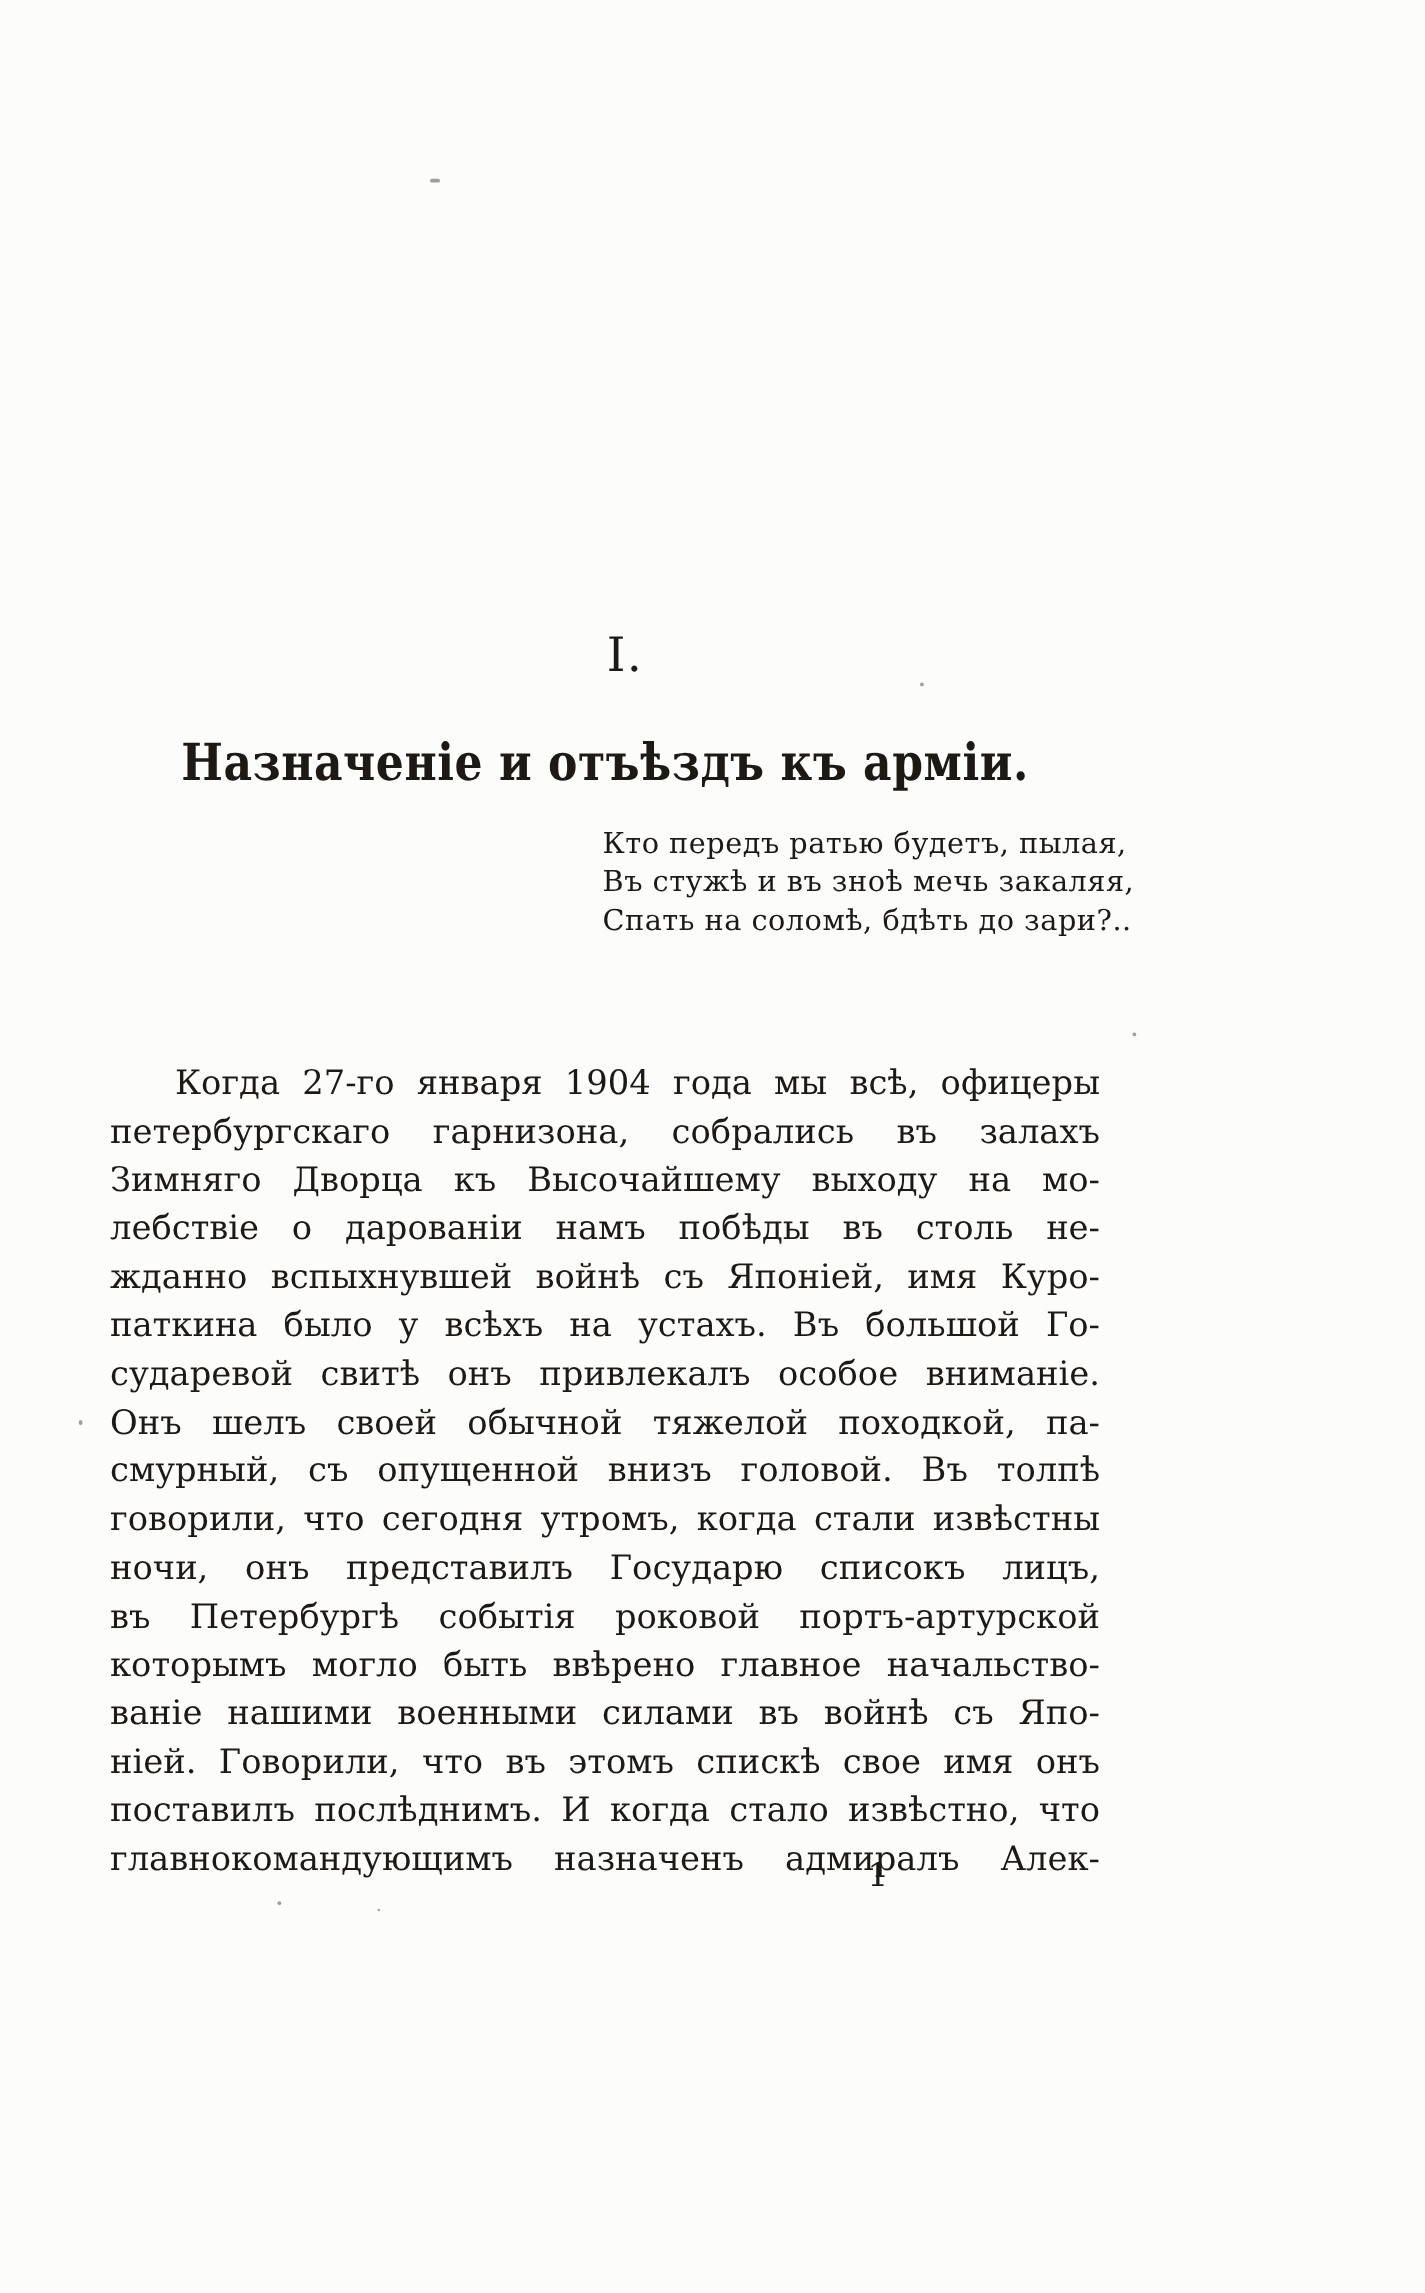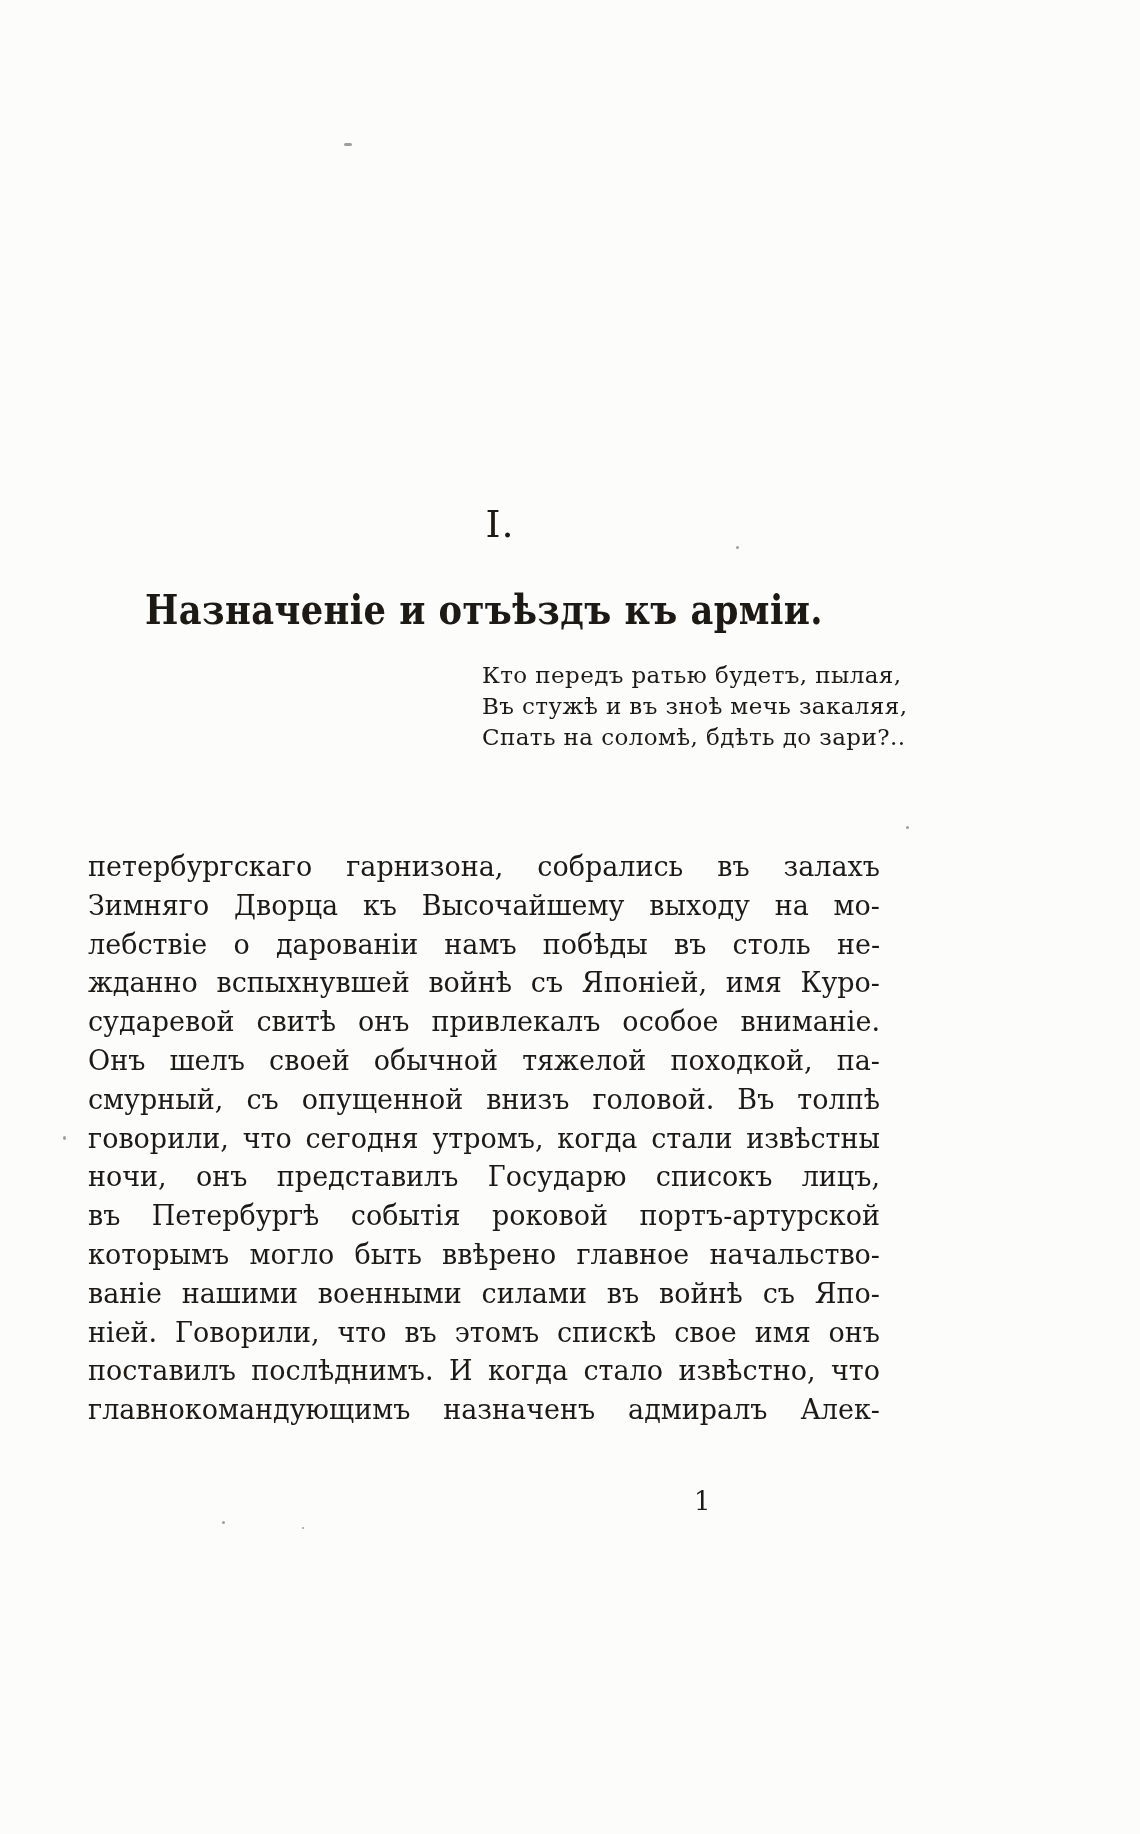--- a/index.html
+++ b/index.html
@@ -100,24 +100,26 @@
 
   <div class="heading">Назначеніе и отъѣздъ къ арміи.</div>
 
   <div class="epigraph">
     <div class="epigraph-line">Кто передъ ратью будетъ, пылая,</div>
     <div class="epigraph-line">Въ стужѣ и въ зноѣ мечь закаляя,</div>
     <div class="epigraph-line">Спать на соломѣ, бдѣть до зари?..</div>
   </div>
 
   <div class="body-block">
+    <div class="body-line first">Когда 27-го января 1904 года мы всѣ, офицеры</div>
     <div class="body-line">петербургскаго гарнизона, собрались въ залахъ</div>
     <div class="body-line">Зимняго Дворца къ Высочайшему выходу на мо-</div>
     <div class="body-line">лебствіе о дарованіи намъ побѣды въ столь не-</div>
     <div class="body-line">жданно вспыхнувшей войнѣ съ Японіей, имя Куро-</div>
+    <div class="body-line">паткина было у всѣхъ на устахъ. Въ большой Го-</div>
     <div class="body-line">сударевой свитѣ онъ привлекалъ особое вниманіе.</div>
     <div class="body-line">Онъ шелъ своей обычной тяжелой походкой, па-</div>
     <div class="body-line">смурный, съ опущенной внизъ головой. Въ толпѣ</div>
     <div class="body-line">говорили, что сегодня утромъ, когда стали извѣстны</div>
     <div class="body-line">ночи, онъ представилъ Государю списокъ лицъ,</div>
     <div class="body-line">въ Петербургѣ событія роковой портъ-артурской</div>
     <div class="body-line">которымъ могло быть ввѣрено главное начальство-</div>
     <div class="body-line">ваніе нашими военными силами въ войнѣ съ Япо-</div>
     <div class="body-line">ніей. Говорили, что въ этомъ спискѣ свое имя онъ</div>
     <div class="body-line">поставилъ послѣднимъ. И когда стало извѣстно, что</div>

